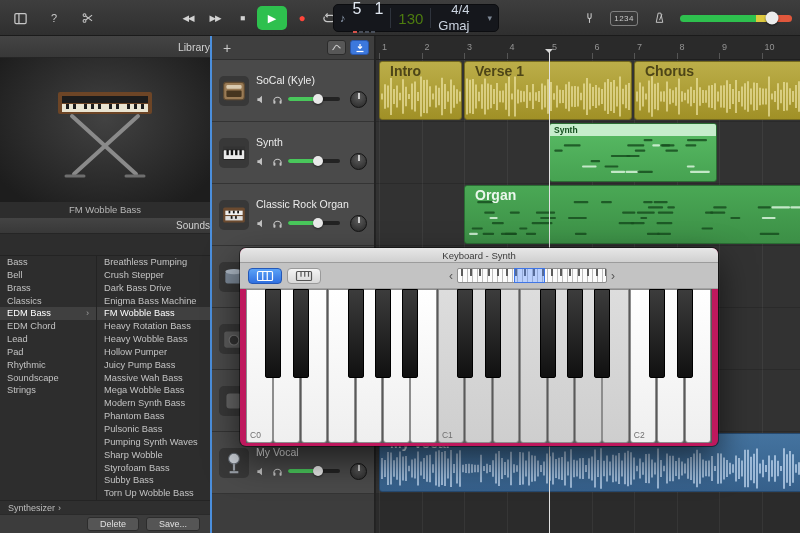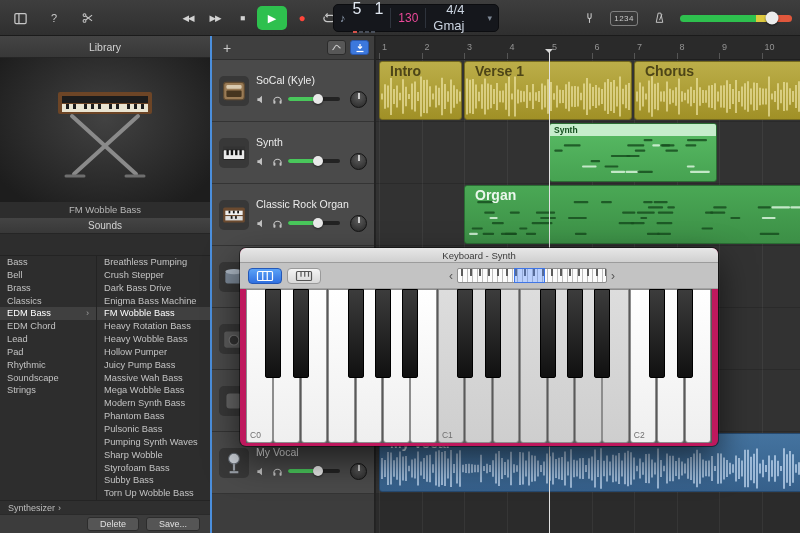--- a/index.html
+++ b/index.html
@@ -15,31 +15,31 @@
 .glyph{font-size:8.5px;letter-spacing:-1px;color:#d2d2d2}
 .tb-btn.play{background:#2ec04e;color:#fff;font-size:11px;width:30px;border-radius:5px}
 .tb-btn.rec{color:#ff453a;font-size:12px}
 #lcd{position:absolute;left:333px;top:4px;width:166px;height:28px;background:#15171c;border:1px solid #0c0d10;border-radius:5px;display:flex;align-items:center;padding:0 6px;gap:7px}
 #lcd-note{color:#93a1b5;font-size:11px}
 .lcd-nums{display:flex;gap:13px;font-size:16px;color:#e0e7f0}
 .lcd-ticks{margin-top:1px}
 .lcd-ticks i{display:inline-block;width:4px;height:2px;background:#494f5a;margin-right:2px}
 .lcd-ticks i.on{background:#d5524a}
 .lcd-div{width:1px;height:20px;background:#2e333c}
-.lcd-tempo{font-size:12px;color:#ec4899}
+.lcd-tempo{font-size:15px;color:#4d7c0f}
 .lcd-sig{font-size:13px;line-height:1.2;color:#ccd5e1;text-align:right}
 #lcd-chev{color:#7d8794;font-size:9px;margin-left:auto}
 #tb-right{position:absolute;right:8px;top:6px;display:flex;gap:9px;align-items:center}
 .countin{font-size:8px;border:1px solid #808080;border-radius:3px;color:#c9c9c9;padding:2px 3px;height:auto;min-width:0;letter-spacing:.5px}
 #master-volume{width:112px;height:7px;border-radius:4px;position:relative;background:linear-gradient(90deg,#2ec04e 0 68%,#ddc83e 68% 84%,#e0573c 84% 100%)}
 #mv-thumb{position:absolute;left:82%;top:50%;transform:translate(-50%,-50%);width:13px;height:13px;border-radius:50%;background:#ececec;box-shadow:0 1px 2px rgba(0,0,0,.6)}
 
 
 #sidebar{position:absolute;left:0;top:36px;width:210px;bottom:0;background:#2d2d2d;z-index:5}
-.s-header{position:absolute;left:0;right:0;background:linear-gradient(#444,#383838);border-bottom:1px solid #252525;color:#d2d2d2;display:flex;align-items:center;justify-content:center}
+.s-header{position:absolute;left:0;right:0;background:linear-gradient(#444,#383838);border-bottom:1px solid #252525;color:#d2d2d2;display:flex;align-items:center;justify-content:flex-end}
 #library-header{top:0;height:22px;font-size:10.5px}
 #instrument-image{position:absolute;top:22px;left:0;right:0;height:144px;background:radial-gradient(ellipse at 50% 42%,#424242,#1d1d1d 88%);display:flex;align-items:center;justify-content:center}
 #patch-name{position:absolute;top:166px;left:0;right:0;height:16px;line-height:16px;text-align:center;color:#b7b7b7;font-size:9.5px}
 #sounds-header{top:182px;height:16px;font-size:10px}
 #search-row{position:absolute;top:198px;left:0;right:0;height:21px;padding:3px 12px;background:#2d2d2d}
 #search-input{height:15px;background:#222;border:1px solid #1a1a1a;border-radius:8px;color:#8f8f8f;font-size:8.5px;display:flex;align-items:center;justify-content:center;gap:3px}
 #lists{position:absolute;top:219px;left:0;right:0;bottom:33px;display:flex;border-top:1px solid #232323;overflow:hidden}
 #category-list{width:97px;border-right:1px solid #232323}
 #preset-list{flex:1}
 #lists li{list-style:none;height:12.85px;line-height:12.85px;font-size:9.3px;color:#c3c3c3;padding:0 7px;white-space:nowrap;overflow:hidden;display:flex;justify-content:space-between}

